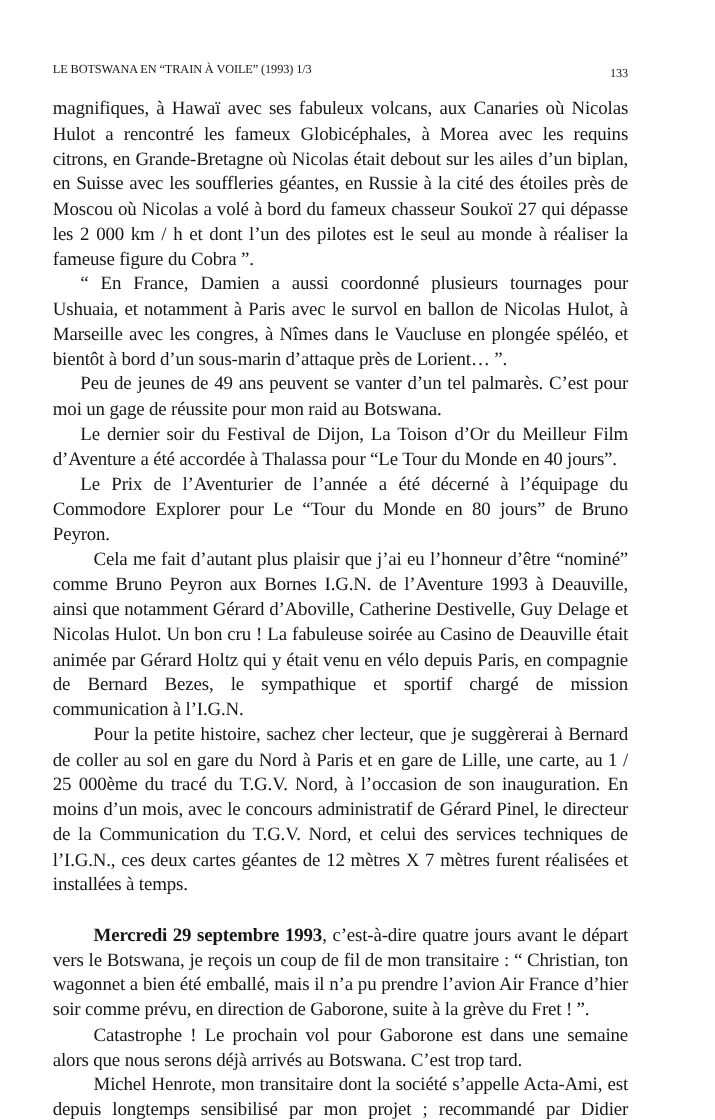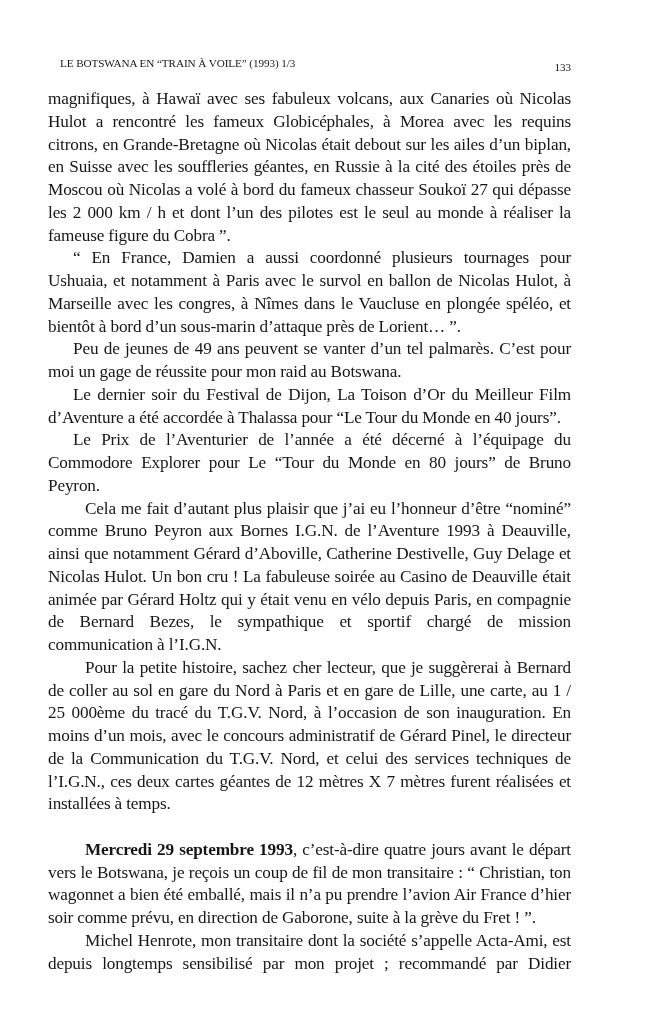--- a/index.html
+++ b/index.html
@@ -19,21 +19,21 @@
       position: absolute;
       top: 57px;
       left: 48px;
       width: 523px;
       height: 16px;
       font-size: 11.2px;
       letter-spacing: -0.1px;
     }
     .page-header .running-title {
       position: absolute;
-      left: 12px;
+      left: 0;
       top: 0;
     }
     .page-header .page-number {
       position: absolute;
       right: 0;
       top: 4px;
     }
     .body-text {
       position: absolute;
       top: 88px;
@@ -75,14 +75,15 @@
 
 <div class="body-text">
   <p class="no-indent">magnifiques, à Hawaï avec ses fabuleux volcans, aux Canaries où Nicolas Hulot a rencontré les fameux Globicéphales, à Morea avec les requins citrons, en Grande-Bretagne où Nicolas était debout sur les ailes d’un biplan, en Suisse avec les souffleries géantes, en Russie à la cité des étoiles près de Moscou où Nicolas a volé à bord du fameux chasseur Soukoï 27 qui dépasse les 2 000 km / h et dont l’un des pilotes est le seul au monde à réaliser la fameuse figure du Cobra ”.</p>
   <p>“ En France, Damien a aussi coordonné plusieurs tournages pour Ushuaia, et notamment à Paris avec le survol en ballon de Nicolas Hulot, à Marseille avec les congres, à Nîmes dans le Vaucluse en plongée spéléo, et bientôt à bord d’un sous-marin d’attaque près de Lorient… ”.</p>
   <p>Peu de jeunes de 49 ans peuvent se vanter d’un tel palmarès. C’est pour moi un gage de réussite pour mon raid au Botswana.</p>
   <p>Le dernier soir du Festival de Dijon, La Toison d’Or du Meilleur Film d’Aventure a été accordée à Thalassa pour “Le Tour du Monde en 40 jours”.</p>
   <p>Le Prix de l’Aventurier de l’année a été décerné à l’équipage du Commodore Explorer pour Le “Tour du Monde en 80 jours” de Bruno Peyron.</p>
   <p class="deep-indent">Cela me fait d’autant plus plaisir que j’ai eu l’honneur d’être “nominé” comme Bruno Peyron aux Bornes I.G.N. de l’Aventure 1993 à Deauville, ainsi que notamment Gérard d’Aboville, Catherine Destivelle, Guy Delage et Nicolas Hulot. Un bon cru ! La fabuleuse soirée au Casino de Deauville était animée par Gérard Holtz qui y était venu en vélo depuis Paris, en compagnie de Bernard Bezes, le sympathique et sportif chargé de mission communication à l’I.G.N.</p>
   <p class="deep-indent">Pour la petite histoire, sachez cher lecteur, que je suggèrerai à Bernard de coller au sol en gare du Nord à Paris et en gare de Lille, une carte, au 1 / 25 000ème du tracé du T.G.V. Nord, à l’occasion de son inauguration. En moins d’un mois, avec le concours administratif de Gérard Pinel, le directeur de la Communication du T.G.V. Nord, et celui des services techniques de l’I.G.N., ces deux cartes géantes de 12 mètres X 7 mètres furent réalisées et installées à temps.</p>
   <p class="deep-indent spacer-before"><span class="bold">Mercredi 29 septembre 1993</span><span>, c’est-à-dire quatre jours avant le départ vers le Botswana, je reçois un coup de fil de mon transitaire : “ Christian, ton wagonnet a bien été emballé, mais il n’a pu prendre l’avion Air France d’hier soir comme prévu, en direction de Gaborone, suite à la grève du Fret ! ”.</span></p>
+  <p class="deep-indent">Catastrophe ! Le prochain vol pour Gaborone est dans une semaine alors que nous serons déjà arrivés au Botswana. C’est trop tard.</p>
   <p class="deep-indent">Michel Henrote, mon transitaire dont la société s’appelle Acta-Ami, est depuis longtemps sensibilisé par mon projet ; recommandé par Didier</p>
 </div>
 
 </body></html>

